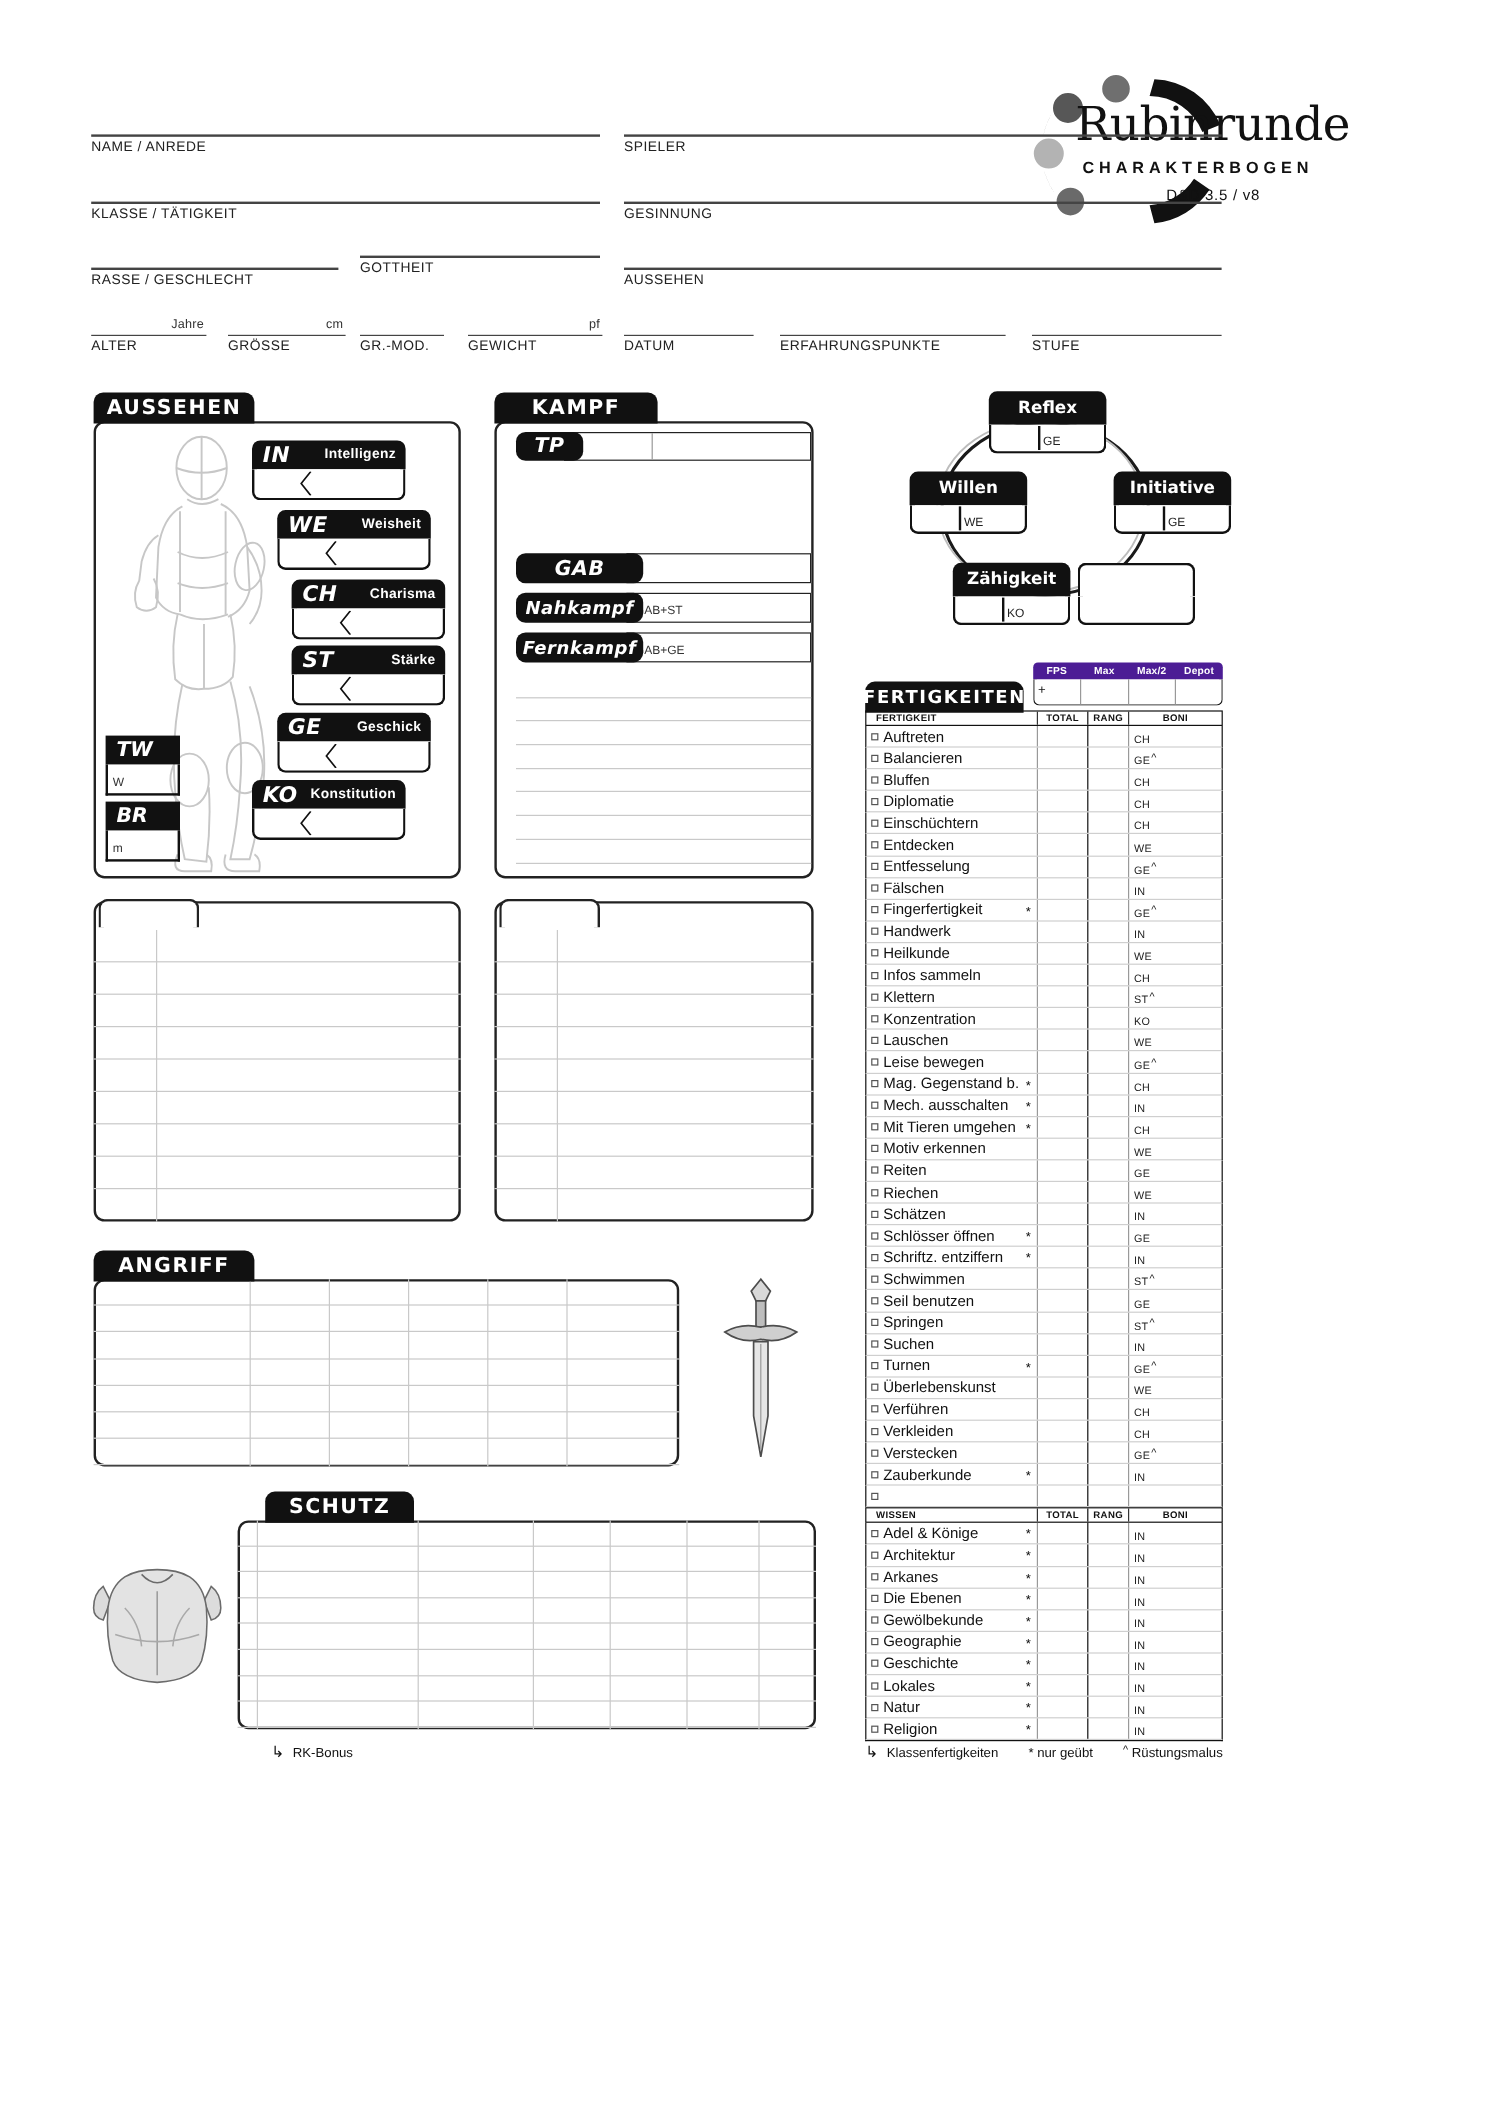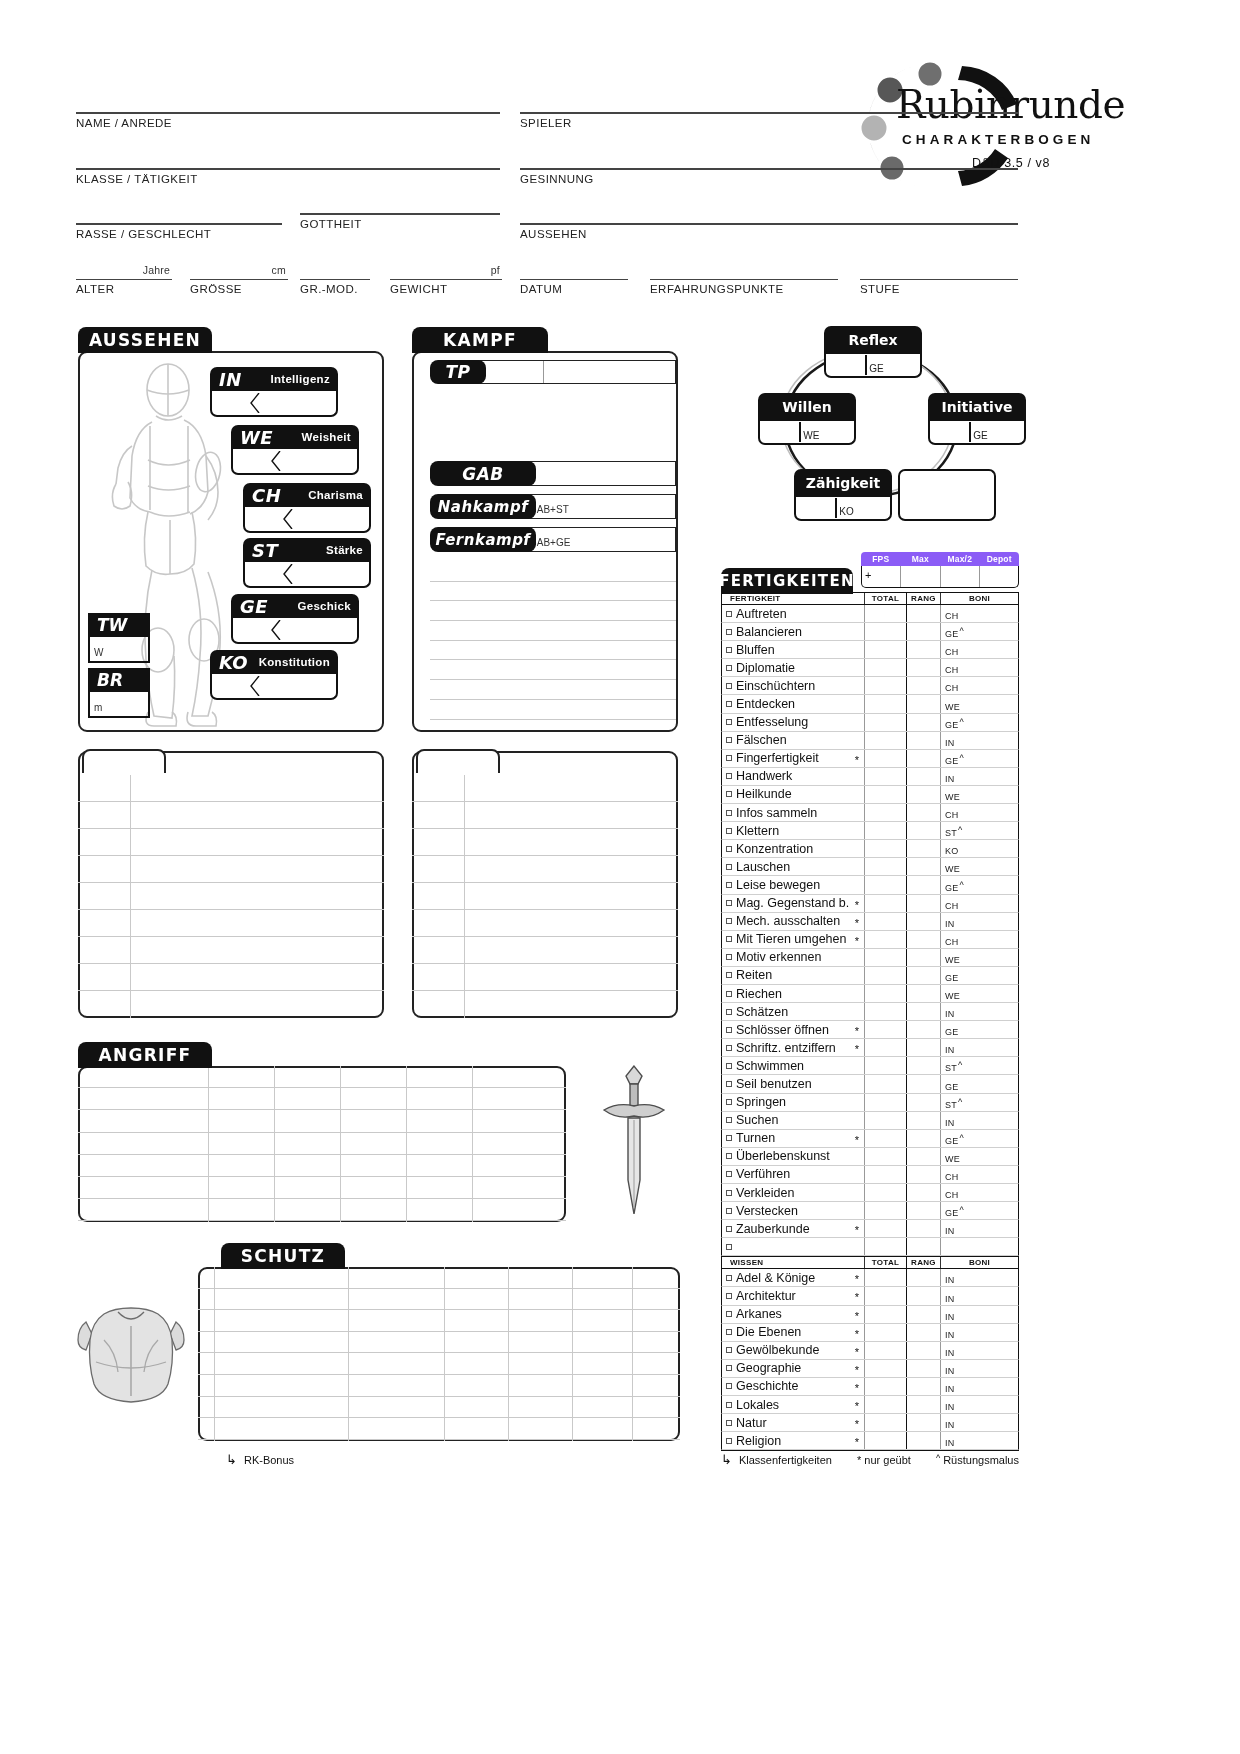--- a/index.html
+++ b/index.html
@@ -130,21 +130,21 @@
     height:24px; border:2px solid #111; border-top:none;
     border-radius:0 0 7px 7px; position:relative; background:#fff;
   }
   .sv .val .div { position:absolute; left:42%; top:1px; bottom:1px; width:1.5px; background:#111; }
   .sv .val .ab { position:absolute; left:46%; bottom:2px; font-size:10px; color:#222; }
   .sv.blank .hdr { background:#fff; border:2px solid #111; border-bottom:none; }
   .sv.blank .val { border-top:none; }
 
   
   .fps { position:absolute; left:861px; top:552px; width:158px; }
-  .fps .hr { display:flex; height:14px; background:#8b5cf6; border-radius:4px 4px 0 0; }
+  .fps .hr { display:flex; height:14px; background:#4c1d95; border-radius:4px 4px 0 0; }
   .fps .hr div {
     flex:1; color:#fff; font-size:8.5px; font-weight:bold;
     text-align:center; letter-spacing:.2px; line-height:14px;
   }
   .fps .br { display:flex; height:22px; border:1.5px solid #111; border-top:none; border-radius:0 0 5px 5px; }
   .fps .br div { flex:1; border-left:1px solid #999; position:relative; }
   .fps .br div:first-child { border-left:none; }
   .fps .br .plus { position:absolute; left:3px; top:3px; font-size:11px; }
 
   

